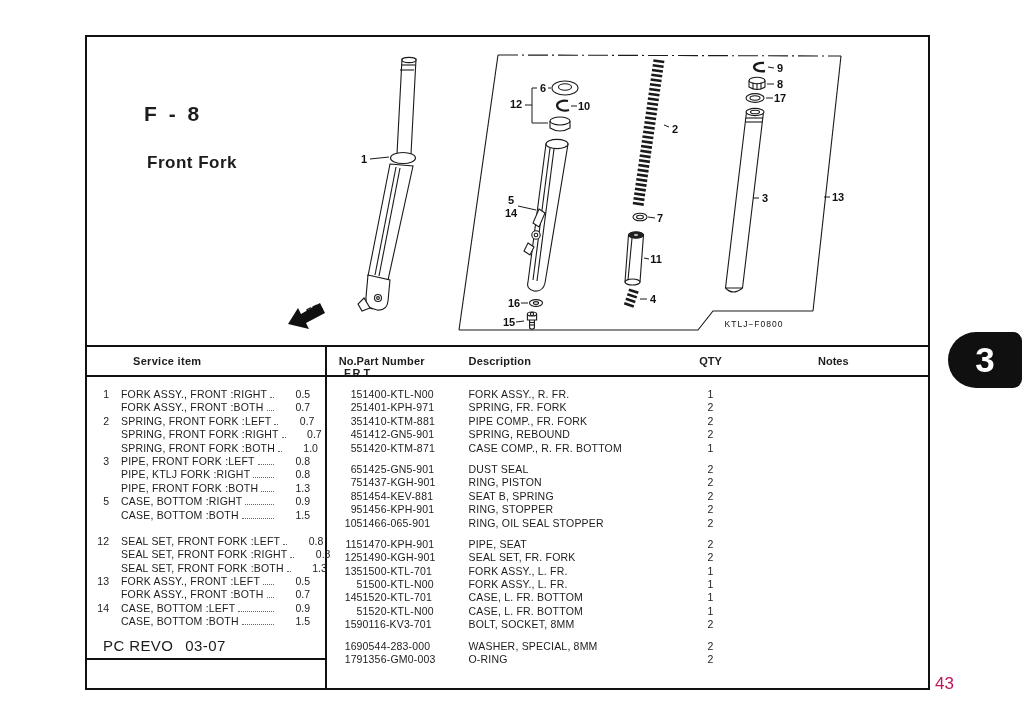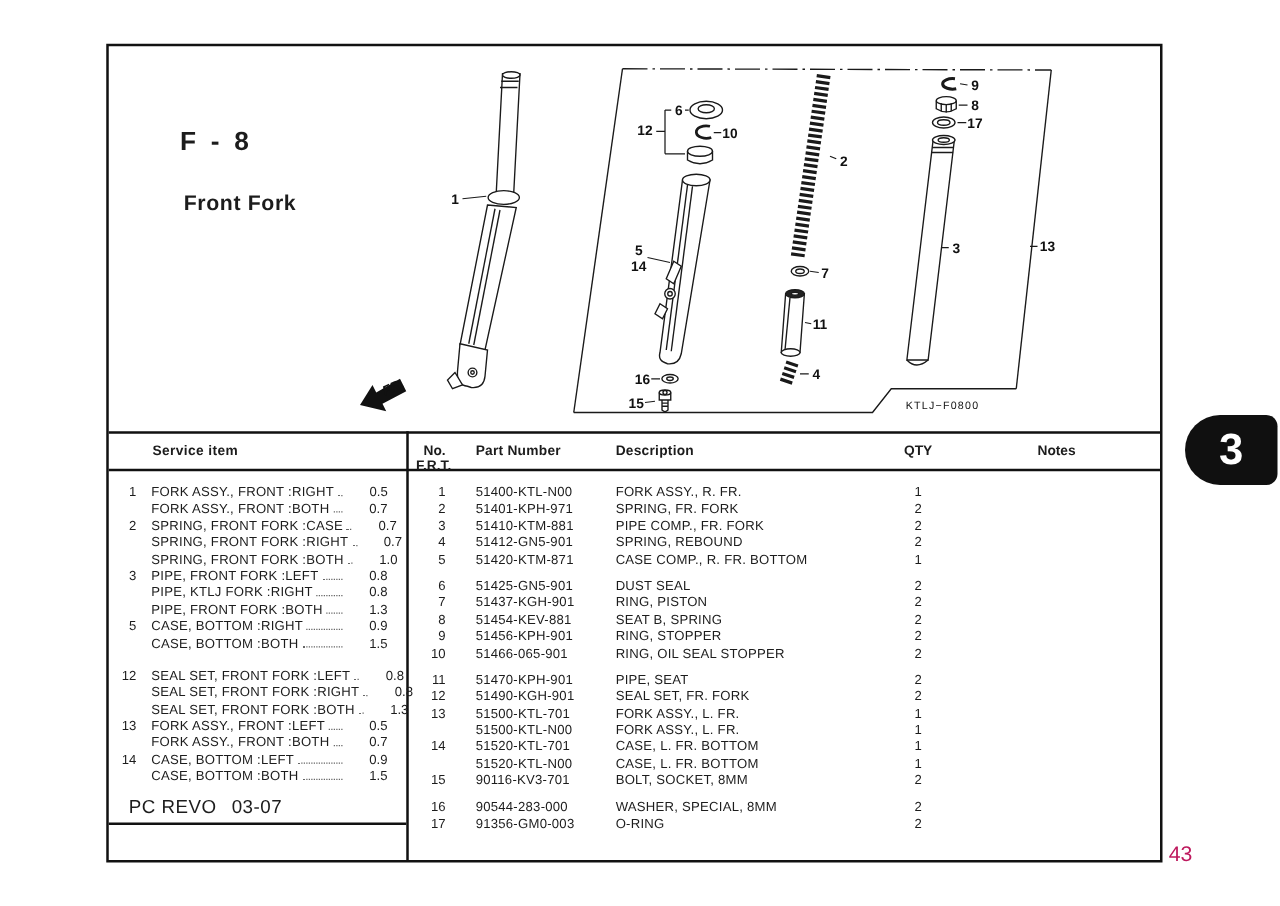--- a/index.html
+++ b/index.html
@@ -10,36 +10,36 @@
   .code-title{position:absolute;left:57px;top:65px;font-size:21px;font-weight:bold;letter-spacing:3px;}
   .fork-title{position:absolute;left:60px;top:116px;font-size:17px;font-weight:bold;letter-spacing:.5px;}
   .diagram{position:absolute;left:0;top:0;width:841px;height:308px;}
   .hline{position:absolute;left:0;right:0;height:1.5px;background:#111;}
   .line-top{top:308px;}
   .line-head{top:338px;}
   .v-div{position:absolute;left:238px;top:308px;bottom:0;width:1.5px;background:#111;}
   .line-footer{position:absolute;top:621px;left:0;width:238px;height:1.5px;background:#111;}
   .table-head{position:absolute;top:309.5px;height:28px;display:flex;align-items:center;
               font-weight:bold;font-size:11px;}
-  .service-head{left:5px;width:284px;justify-content:center;}
+  .service-head{left:16px;width:284px;justify-content:center;}
   .h-service{margin-left:30px;letter-spacing:.3px;}
   .h-frt{margin-left:auto;margin-right:15px;margin-top:25px;}
   .parts-head{left:239.5px;right:0;}
   .service-body{position:absolute;left:0;top:338px;width:238px;padding-top:13px;}
   .parts-body{position:absolute;left:239.5px;top:338px;right:0;padding-top:13px;}
   .srow{display:flex;align-items:baseline;height:13.4px;line-height:13.4px;font-size:10.5px;}
   .srow-gap{margin-top:13px;}
   .s-no{flex:none;width:22px;text-align:right;}
   .s-nm{flex:none;margin-left:12px;white-space:nowrap;letter-spacing:.2px;}
   .s-lead{flex:1;border-bottom:1.4px dotted #666;margin:0 2px 3px 3px;min-width:4px;}
   .s-val{flex:none;width:34px;text-align:right;padding-right:15px;}
   .prow{display:flex;height:13.4px;line-height:13.4px;font-size:10.5px;}
   .prow-gap{margin-top:8px;}
   .p-no{flex:none;width:30px;text-align:right;}
-  .p-part{flex:none;width:112px;margin-left:24px;letter-spacing:.2px;}
+  .p-part{flex:none;width:112px;letter-spacing:.2px;}
   .p-desc{flex:none;width:214px;letter-spacing:.2px;}
   .p-qty{flex:none;width:56px;text-align:center;}
   .p-notes{flex:1;text-align:center;}
   .table-head .p-no,.table-head .p-part,.table-head .p-desc,.table-head .p-qty,.table-head .p-notes{font-weight:bold;}
   .pc-footer{position:absolute;left:16px;top:600px;font-size:15px;font-weight:normal;letter-spacing:.4px;}
   .pc-footer span{margin-right:12px;}
   .tab3{position:absolute;left:948px;top:332px;width:74px;height:56px;background:#101010;
         border-radius:28px 9px 9px 28px;color:#fff;display:flex;align-items:center;
         justify-content:center;font-size:35px;font-weight:bold;}
   .pagenum{position:absolute;left:935px;top:674px;font-size:17px;color:#be185d;}
@@ -201,21 +201,21 @@
           <span class="s-val">0.5</span>
         </div>
         <div class="srow">
           <span class="s-no"></span>
           <span class="s-nm">FORK ASSY., FRONT :BOTH</span>
           <span class="s-lead"></span>
           <span class="s-val">0.7</span>
         </div>
         <div class="srow">
           <span class="s-no">2</span>
-          <span class="s-nm">SPRING, FRONT FORK :CASE</span>
+          <span class="s-nm">SPRING, FRONT FORK :LEFT</span>
           <span class="s-lead"></span>
           <span class="s-val">0.7</span>
         </div>
         <div class="srow">
           <span class="s-no"></span>
           <span class="s-nm">SPRING, FRONT FORK :RIGHT</span>
           <span class="s-lead"></span>
           <span class="s-val">0.7</span>
         </div>
         <div class="srow">

